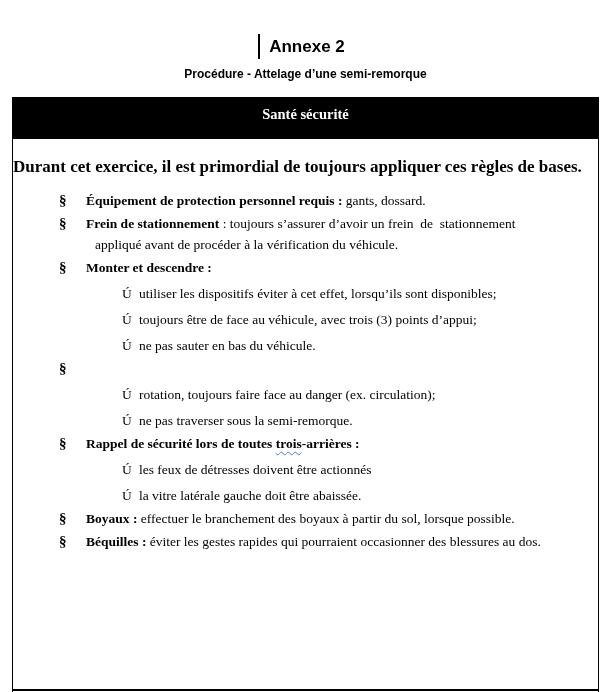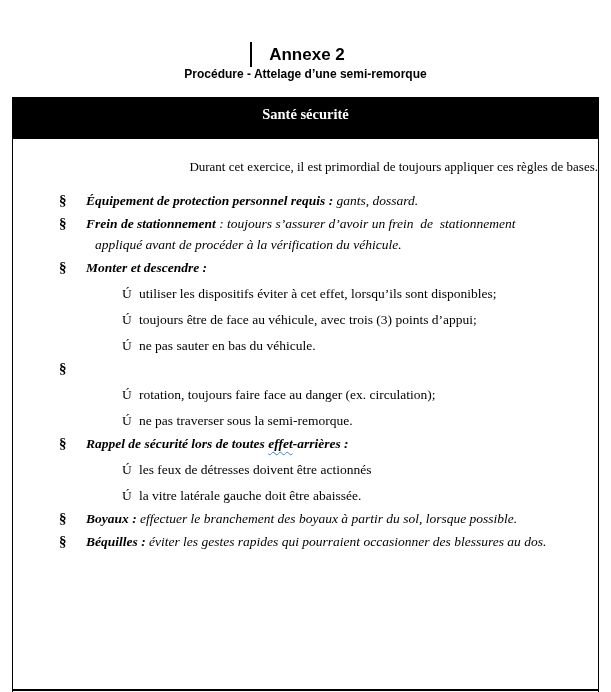--- a/index.html
+++ b/index.html
@@ -6,46 +6,46 @@
   body {
     width:611px; height:692px; background:#ffffff; color:#000;
     font-family:"Liberation Serif", serif; position:relative; overflow:hidden;
   }
   .title1-row {
     position:absolute; top:26px; left:0; right:0;
     display:flex; justify-content:center; align-items:center;
   }
   .caret { width:2px; height:25px; background:#000; margin-right:1px; }
   .annex-title {
-    margin:16px; font-family:"Liberation Sans", sans-serif;
+    margin:8px; font-family:"Liberation Sans", sans-serif;
     font-weight:bold; font-size:17px; line-height:25px;
   }
   .procedure-title {
     position:absolute; top:67px; left:0; width:100%; margin:0;
     text-align:center; font-family:"Liberation Sans", sans-serif;
     font-weight:bold; font-size:12px;
   }
   .doc-table { position:absolute; top:97px; left:12px; width:587px; }
   .table-header {
     background:#000; color:#fff; height:42px; line-height:35px;
     text-align:center; font-weight:bold; font-size:14.5px;
   }
   .table-body {
     box-sizing:border-box; height:552px; background:#fff;
     border-left:1px solid #000; border-right:1px solid #000;
     border-bottom:2px solid #000; padding-top:17px;
   }
   .next-row { height:6px; border-left:1px solid #000; border-right:1px solid #000; }
   .intro {
-    margin:0 0 13px 0; text-align:right; font-weight:normal;
-    font-size:13px; line-height:21px; white-space:nowrap;
+    margin:0 0 13px 0; text-align:left; font-weight:bold;
+    font-size:17px; line-height:21px; white-space:nowrap;
   }
   .item { display:flex; padding-left:46px; margin-top:2px; font-size:13.5px; line-height:21px; }
   .item .bullet { flex:none; width:27px; font-size:15px; font-weight:bold; }
-  .item .content { white-space:nowrap;font-style:italic; }
+  .item .content { white-space:nowrap; }
   .cont-line { margin-left:9px; }
   .sub { display:flex; padding-left:109px; margin-top:5px; font-size:13.5px; line-height:21px; }
   .sub .bullet { flex:none; width:17px; font-weight:normal; font-size:13.5px; }
   .b { font-weight:bold; }
   .pre { white-space:pre-wrap; }
   .squiggle {
     text-decoration-line:underline; text-decoration-style:wavy;
     text-decoration-color:#4a7ebb; text-decoration-thickness:1px;
     text-underline-offset:3px;
   }
@@ -107,21 +107,21 @@
         <span class="bullet">Ú</span>
         <span class="content">rotation, toujours faire face au danger (ex. circulation);</span>
       </div>
       <div class="sub">
         <span class="bullet">Ú</span>
         <span class="content">ne pas traverser sous la semi-remorque.</span>
       </div>
 
       <div class="item">
         <span class="bullet">§</span>
-        <span class="content"><span class="b">Rappel de sécurité lors de toutes </span><span class="b squiggle">effet</span><span class="b">-arrières :</span></span>
+        <span class="content"><span class="b">Rappel de sécurité lors de toutes </span><span class="b squiggle">trois</span><span class="b">-arrières :</span></span>
       </div>
       <div class="sub">
         <span class="bullet">Ú</span>
         <span class="content">les feux de détresses doivent être actionnés</span>
       </div>
       <div class="sub">
         <span class="bullet">Ú</span>
         <span class="content">la vitre latérale gauche doit être abaissée.</span>
       </div>
 

